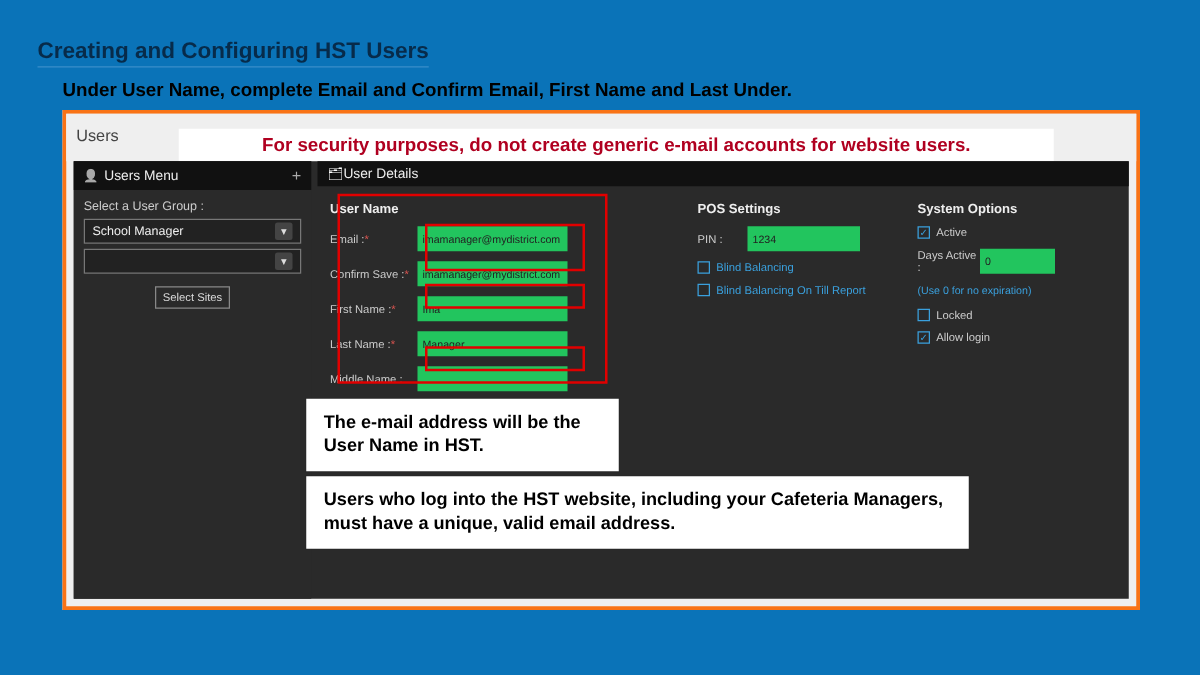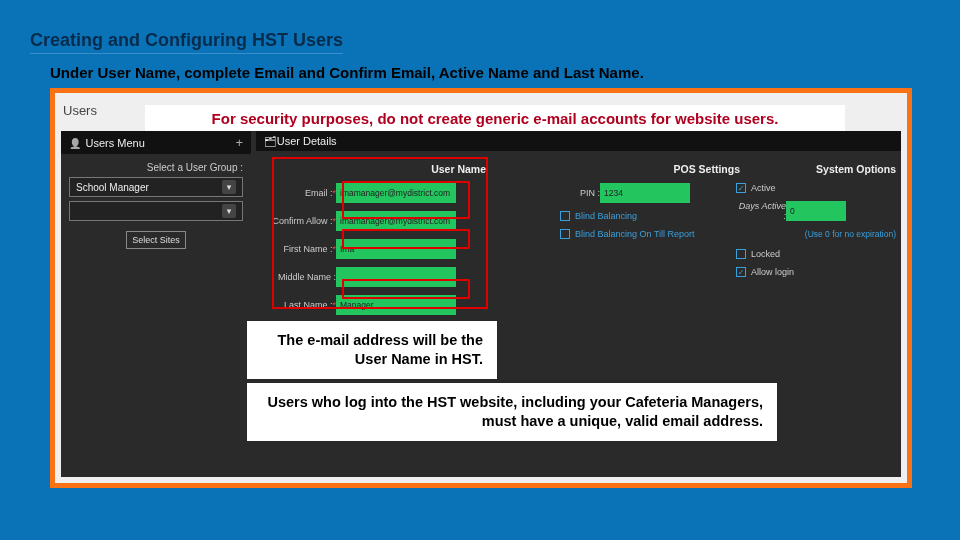--- a/index.html
+++ b/index.html
@@ -14,21 +14,21 @@
     border-bottom: 1px solid #3a8ec9; padding-bottom: 2px;
   }
 
   .instr {
     position: absolute; left: 50px; top: 64px;
     color: #000; font-size: 15px; font-weight: 600;
   }
 
   .shot {
     position: absolute; left: 50px; top: 88px; width: 862px; height: 400px;
-    background: #efefef; border: 5px solid #f97316; text-align: right;
+    background: #efefef; border: 3px solid #f97316;
   }
 
   
   .banner {
     position: absolute; left: 90px; top: 12px; width: 700px; height: 26px;
     background: #fff; display:flex; align-items:center; justify-content:center;
     color:#b00020; font-weight:700; font-size:15px;
   }
 
   .topbar {
@@ -96,21 +96,21 @@
   .c2 { left:192px; top:290px; width:530px; }
 
   .person-icon::before { content:"👤"; font-size:10px; filter:grayscale(1) brightness(1.6); }
   .card-icon::before { content:"🗂"; font-size:10px; filter:grayscale(1) brightness(1.6); }
 </style>
 </head>
 <body>
 
 <div class="slide">
   <div class="title">Creating  and Configuring HST Users</div>
-  <div class="instr">Under User Name, complete Email and Confirm Email, Active Name and Last Name.</div>
+  <div class="instr">Under User Name, complete Email and Confirm Email, First Name and Last Under.</div>
 
   <div class="shot">
 
     <div class="topbar">
       <div class="users-label">Users</div>
       <div class="save-btn">Save</div>
     </div>
 
     <div class="banner">For security purposes, do not create generic e-mail accounts for website users.</div>
 
@@ -144,34 +144,34 @@
         <div class="details">
 
           <div class="col col1">
             <div class="section-title">User Name</div>
 
             <div class="row">
               <div class="flabel"><span>Email :</span><span class="req">*</span></div>
               <div class="finput">imamanager@mydistrict.com</div>
             </div>
             <div class="row">
-              <div class="flabel"><span>Confirm Allow :</span><span class="req">*</span></div>
+              <div class="flabel"><span>Confirm Save :</span><span class="req">*</span></div>
               <div class="finput">imamanager@mydistrict.com</div>
             </div>
             <div class="row" style="margin-top:6px;">
               <div class="flabel"><span>First Name :</span><span class="req">*</span></div>
               <div class="finput">Ima</div>
             </div>
             <div class="row">
+              <div class="flabel"><span>Last Name :</span><span class="req">*</span></div>
+              <div class="finput">Manager</div>
+            </div>
+            <div class="row">
               <div class="flabel"><span>Middle Name :</span></div>
               <div class="finput"></div>
-            </div>
-            <div class="row">
-              <div class="flabel"><span>Last Name :</span><span class="req">*</span></div>
-              <div class="finput">Manager</div>
             </div>
 
             <div class="redbox outer"></div>
             <div class="redbox r1"></div>
             <div class="redbox r2"></div>
             <div class="redbox r3"></div>
           </div>
 
           <div class="col col2">
             <div class="section-title">POS Settings</div>
@@ -189,21 +189,21 @@
             </div>
           </div>
 
           <div class="col col3">
             <div class="section-title">System Options</div>
             <div class="chk">
               <span class="box">✓</span>
               <span class="chk-plain">Active</span>
             </div>
             <div class="row">
-              <div class="flabel" style="width:50px;font-style:italic;"><span>Days Active :</span></div>
+              <div class="flabel" style="width:50px;"><span>Days Active :</span></div>
               <div class="finput" style="width:60px;">0</div>
             </div>
             <div class="hintline">(Use 0 for no expiration)</div>
             <div style="height:10px"></div>
             <div class="chk">
               <span class="box"></span>
               <span class="chk-plain">Locked</span>
             </div>
             <div class="chk">
               <span class="box">✓</span>

